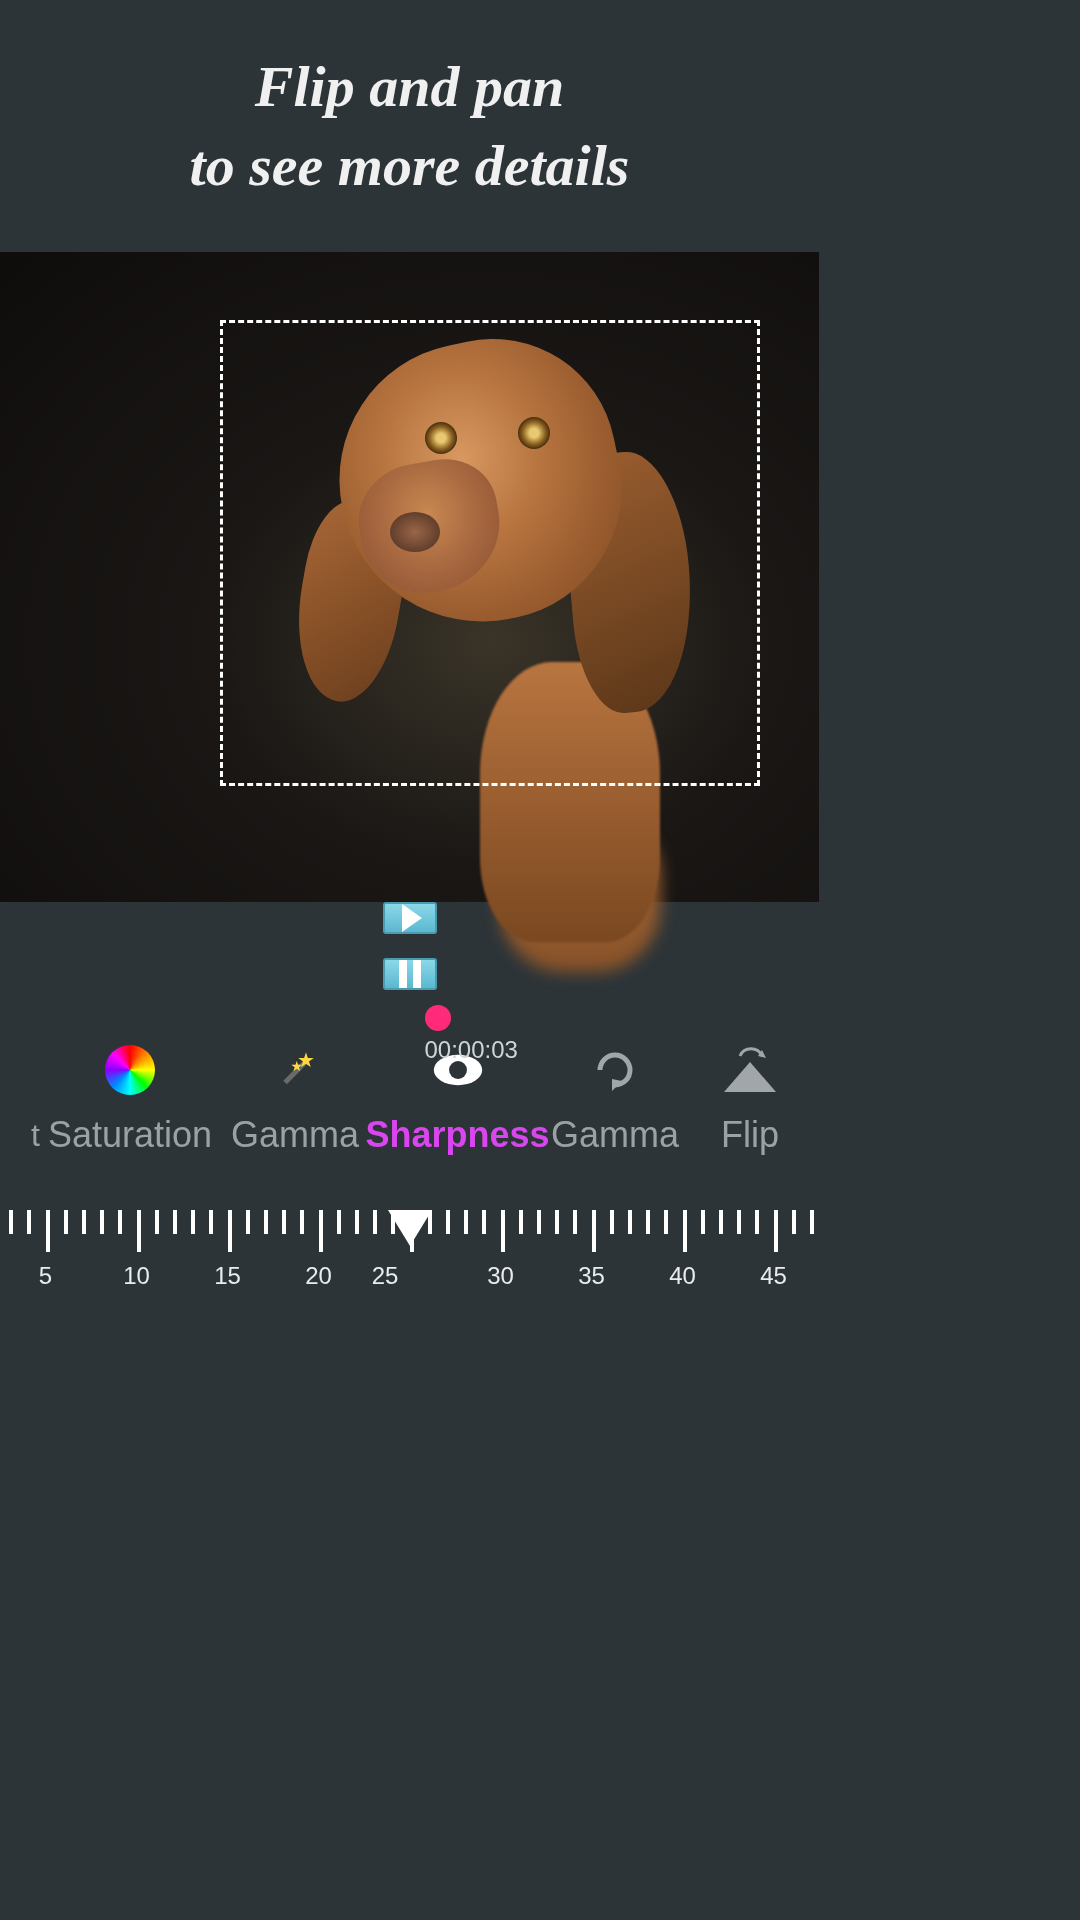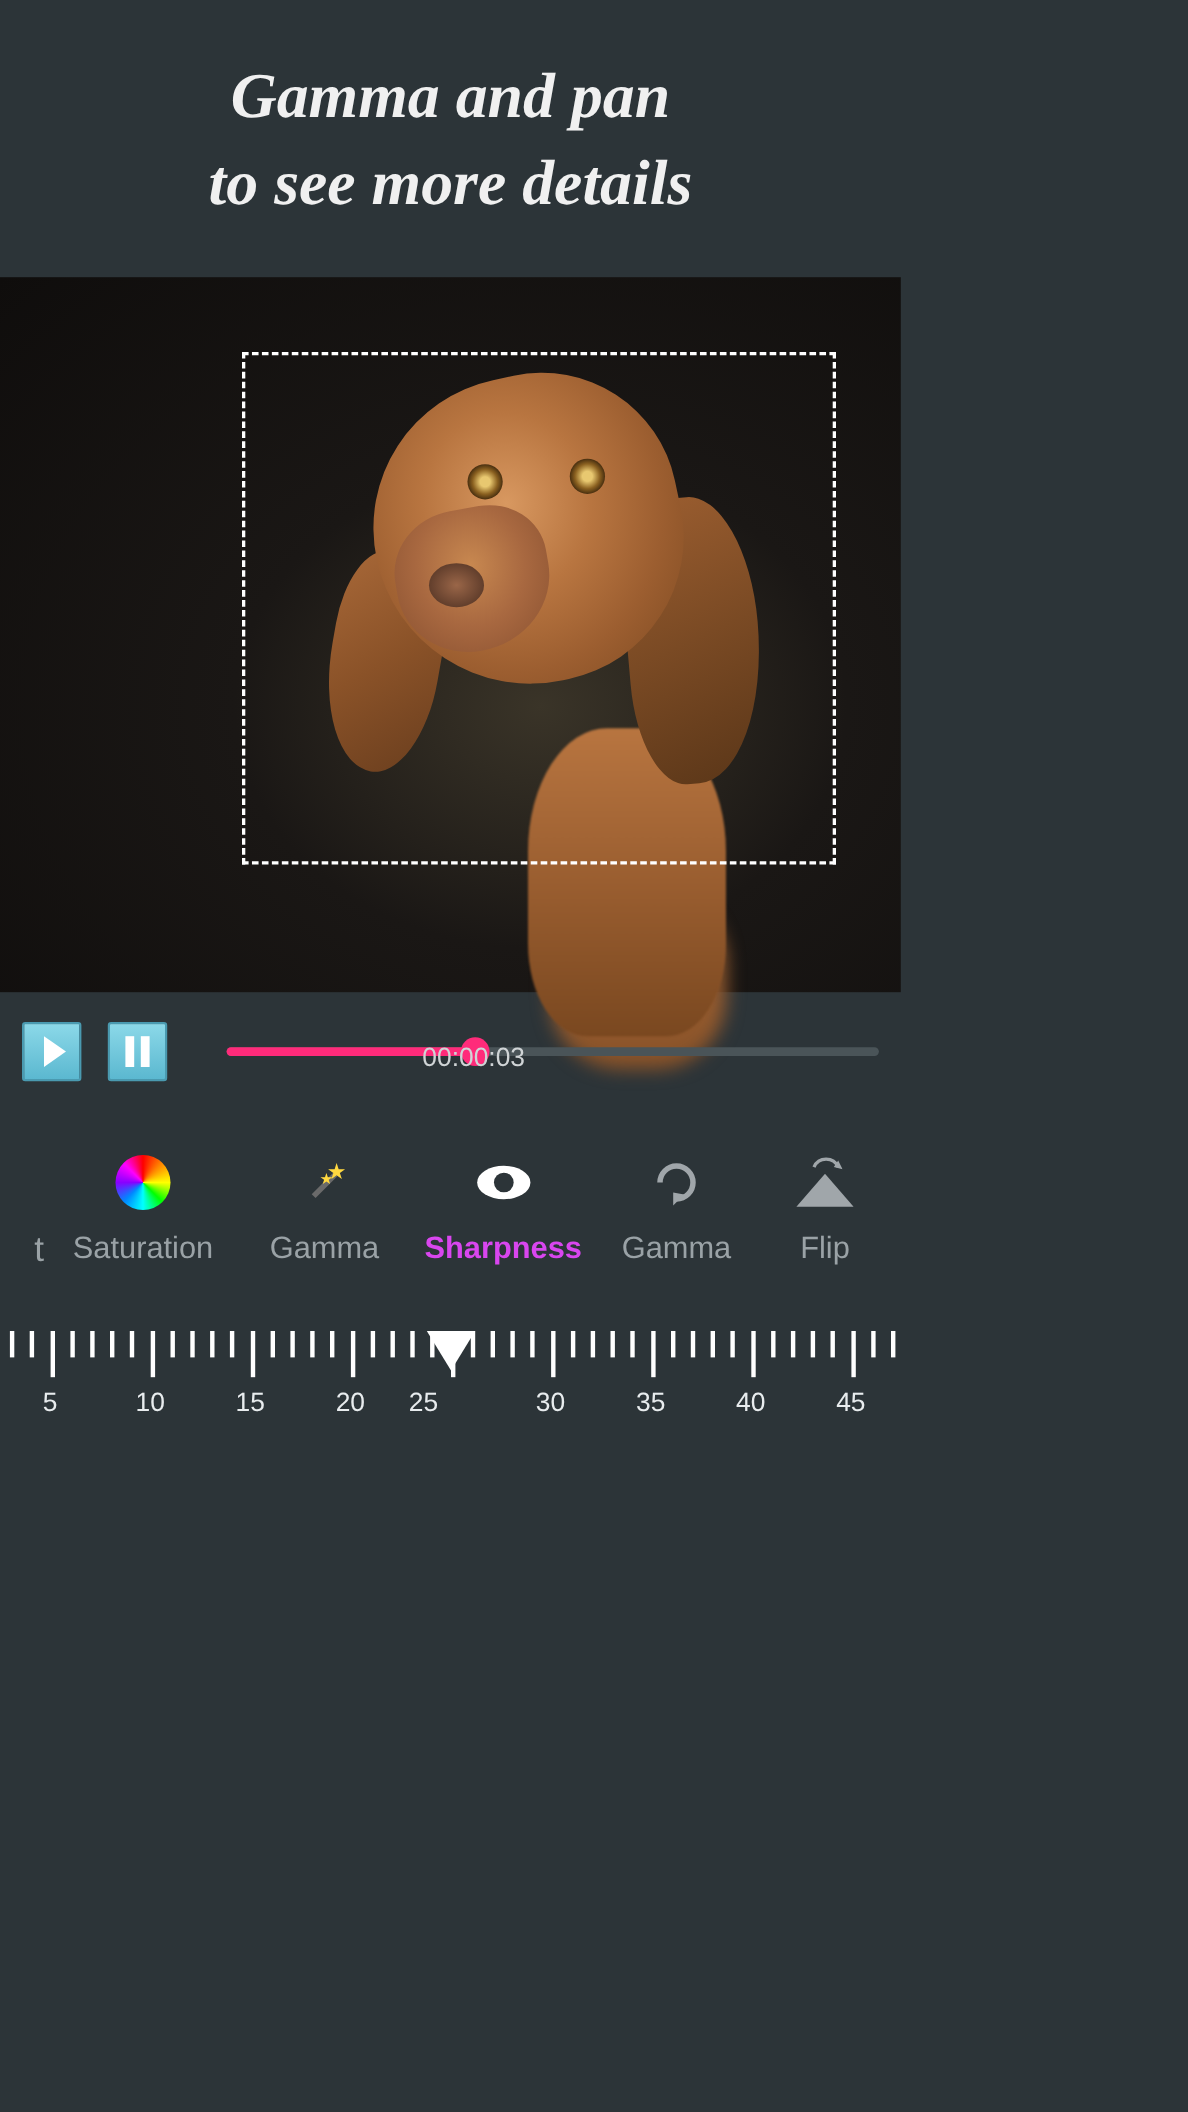--- a/index.html
+++ b/index.html
@@ -135,20 +135,21 @@
       width: 540px;
       height: 466px;
       border: 3px dashed #ffffff;
     }
     .playback-bar {
       height: 108px;
       display: flex;
       align-items: center;
       padding: 0 20px;
       gap: 24px;
+      flex-direction: column;
     }
     .play-btn, .pause-btn {
       width: 54px;
       height: 54px;
       background: linear-gradient(180deg, #8bd8e8 0%, #5bb8d0 100%);
       border: 2px solid #4a9ab0;
       border-radius: 3px;
       display: flex;
       align-items: center;
       justify-content: center;
@@ -298,21 +299,21 @@
     .flip-tri-right {
       position: absolute;
       right: 0;
       bottom: 0;
       width: 0;
       height: 0;
       border-right: 26px solid transparent;
       border-bottom: 30px solid #a0a6aa;
     }
     .tool-label {
-      font-size: 28px;
+      font-size: 36px;
       color: #9aa2a6;
     }
     .tool-label.active {
       color: #d946ef;
       font-weight: bold;
     }
     .partial-label {
       font-size: 32px;
       color: #9aa2a6;
       width: 30px;
@@ -352,21 +353,21 @@
       height: 0;
       border-left: 22px solid transparent;
       border-right: 22px solid transparent;
       border-top: 36px solid #ffffff;
     }
   </style>
 </head>
 <body>
 
 <div class="header">
-  <div class="header-line1">Gamma and pan</div>
+  <div class="header-line1">Flip and pan</div>
   <div class="header-line2">to see more details</div>
 </div>
 
 <div class="preview-area">
   <div class="dog-shape">
     <div class="dog-neck-blur"></div>
     <div class="dog-neck"></div>
     <div class="dog-ear-left"></div>
     <div class="dog-ear-right"></div>
     <div class="dog-head"></div>

